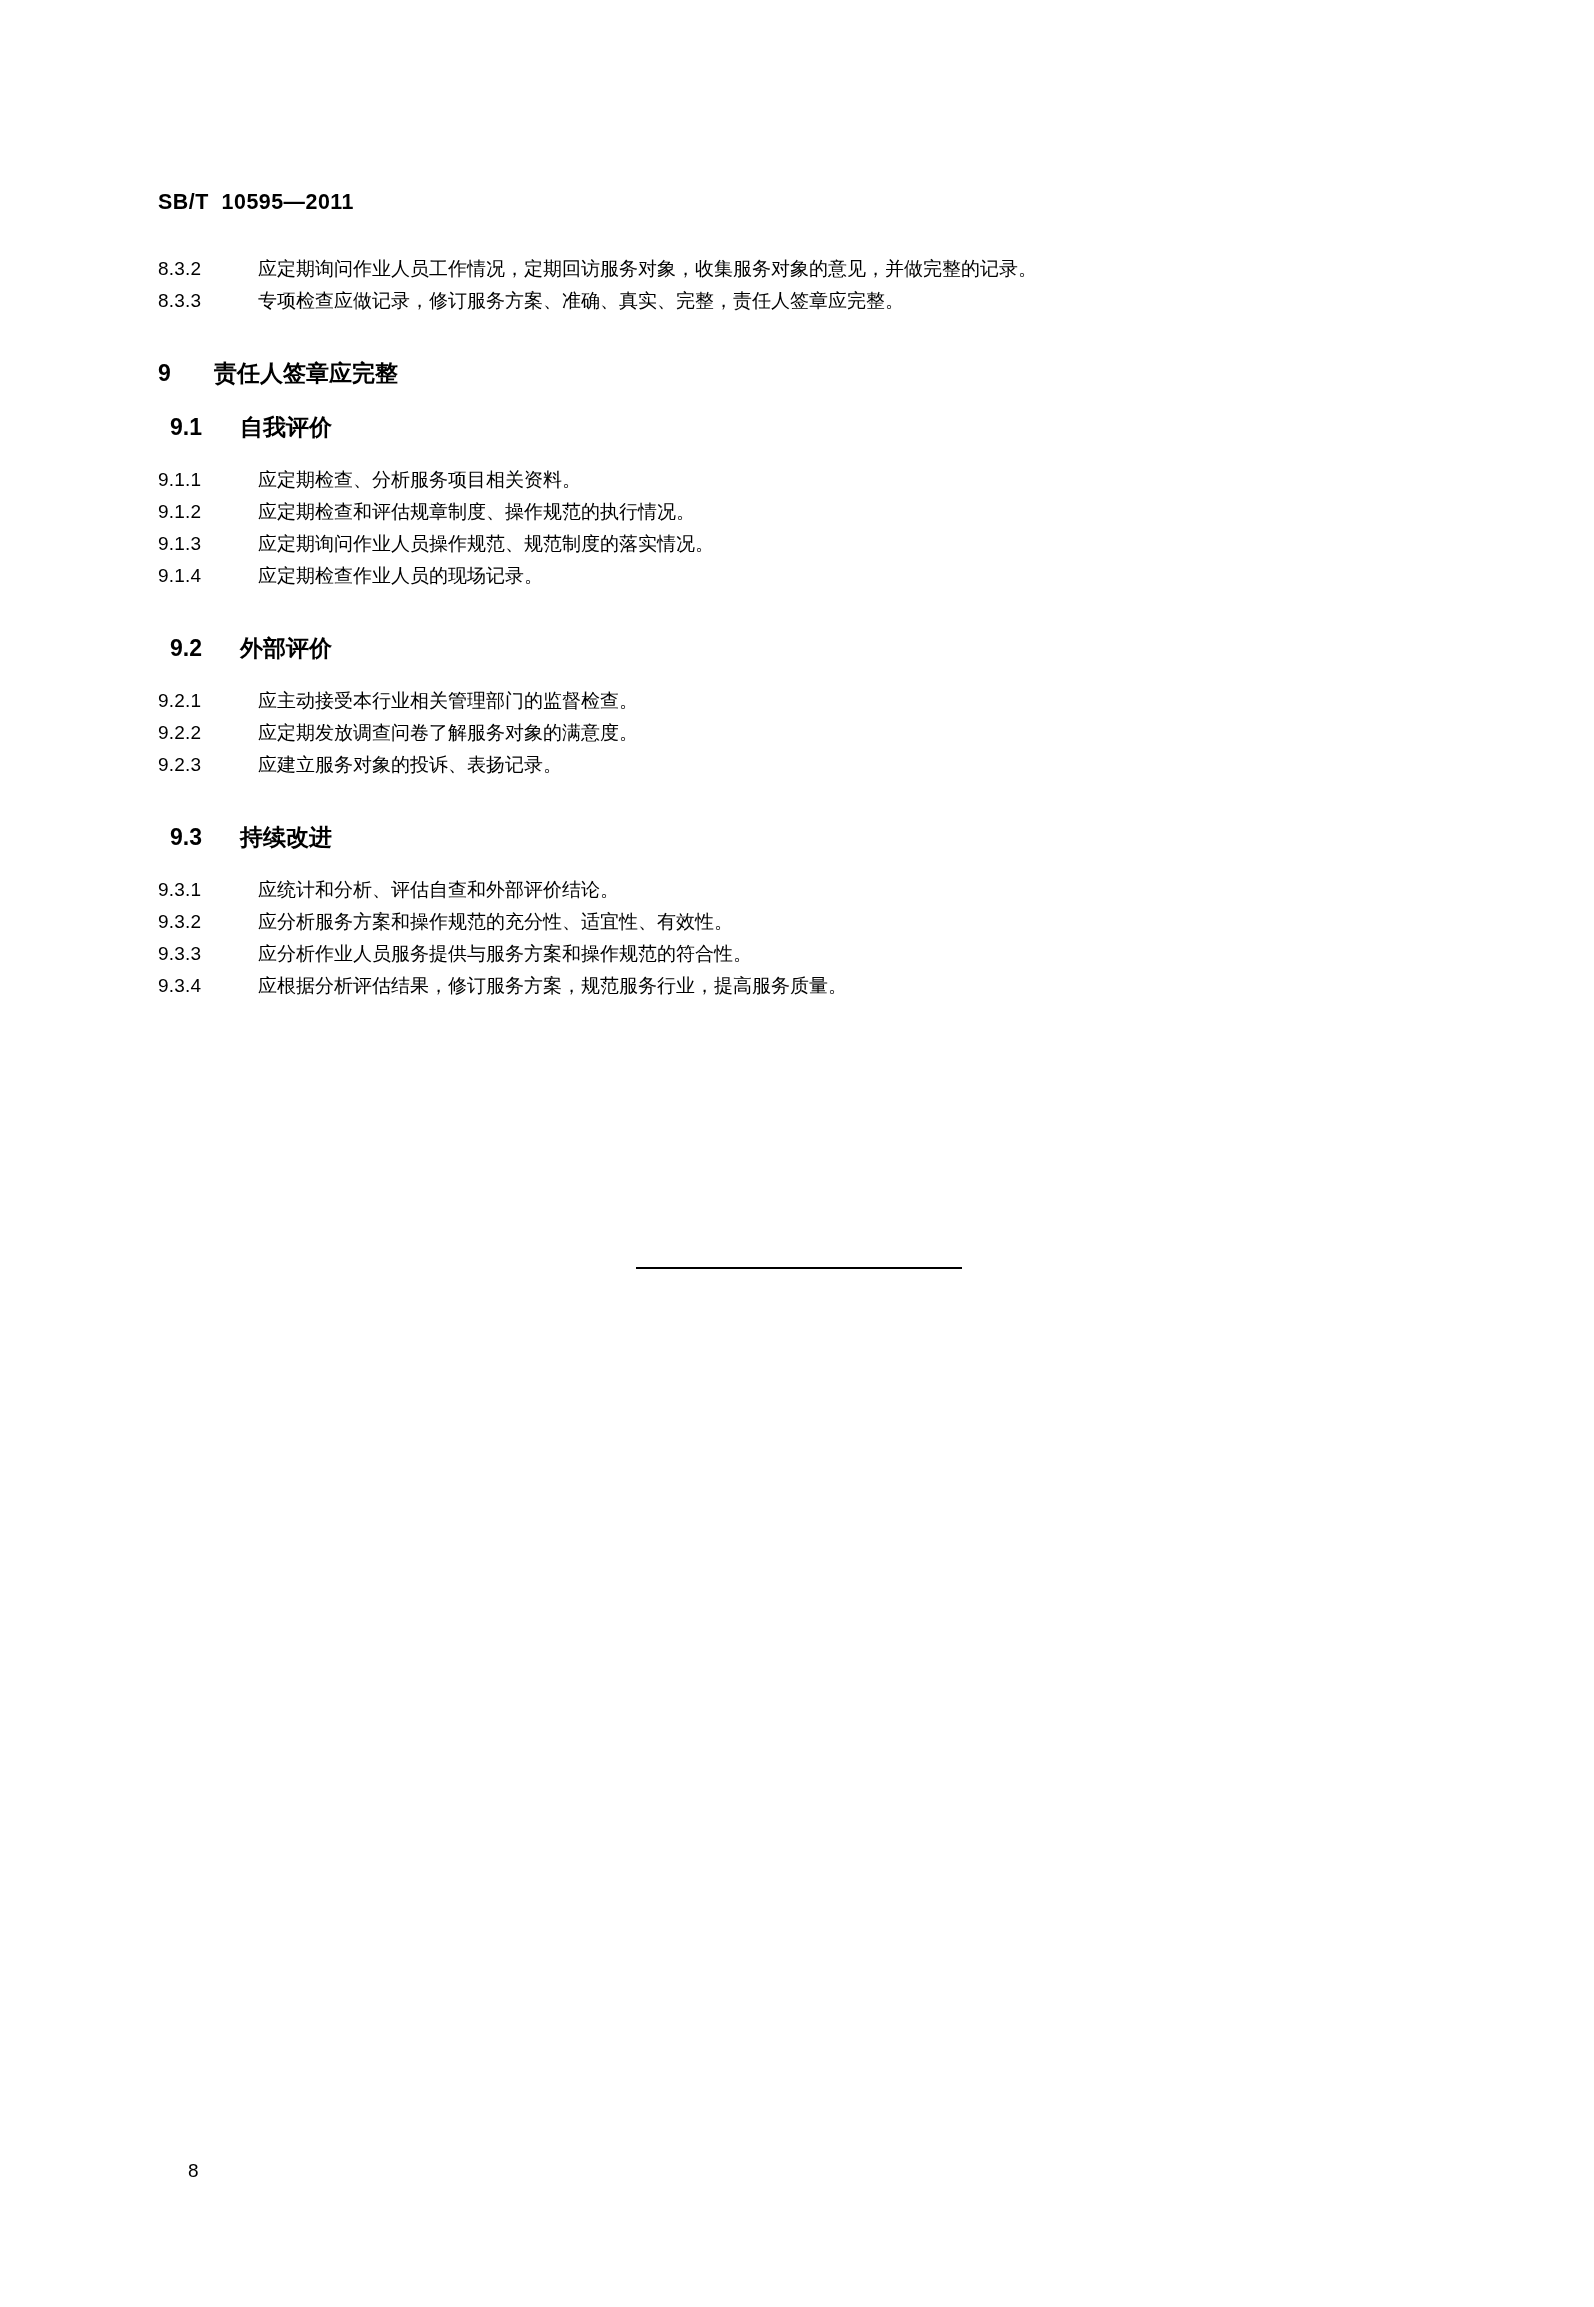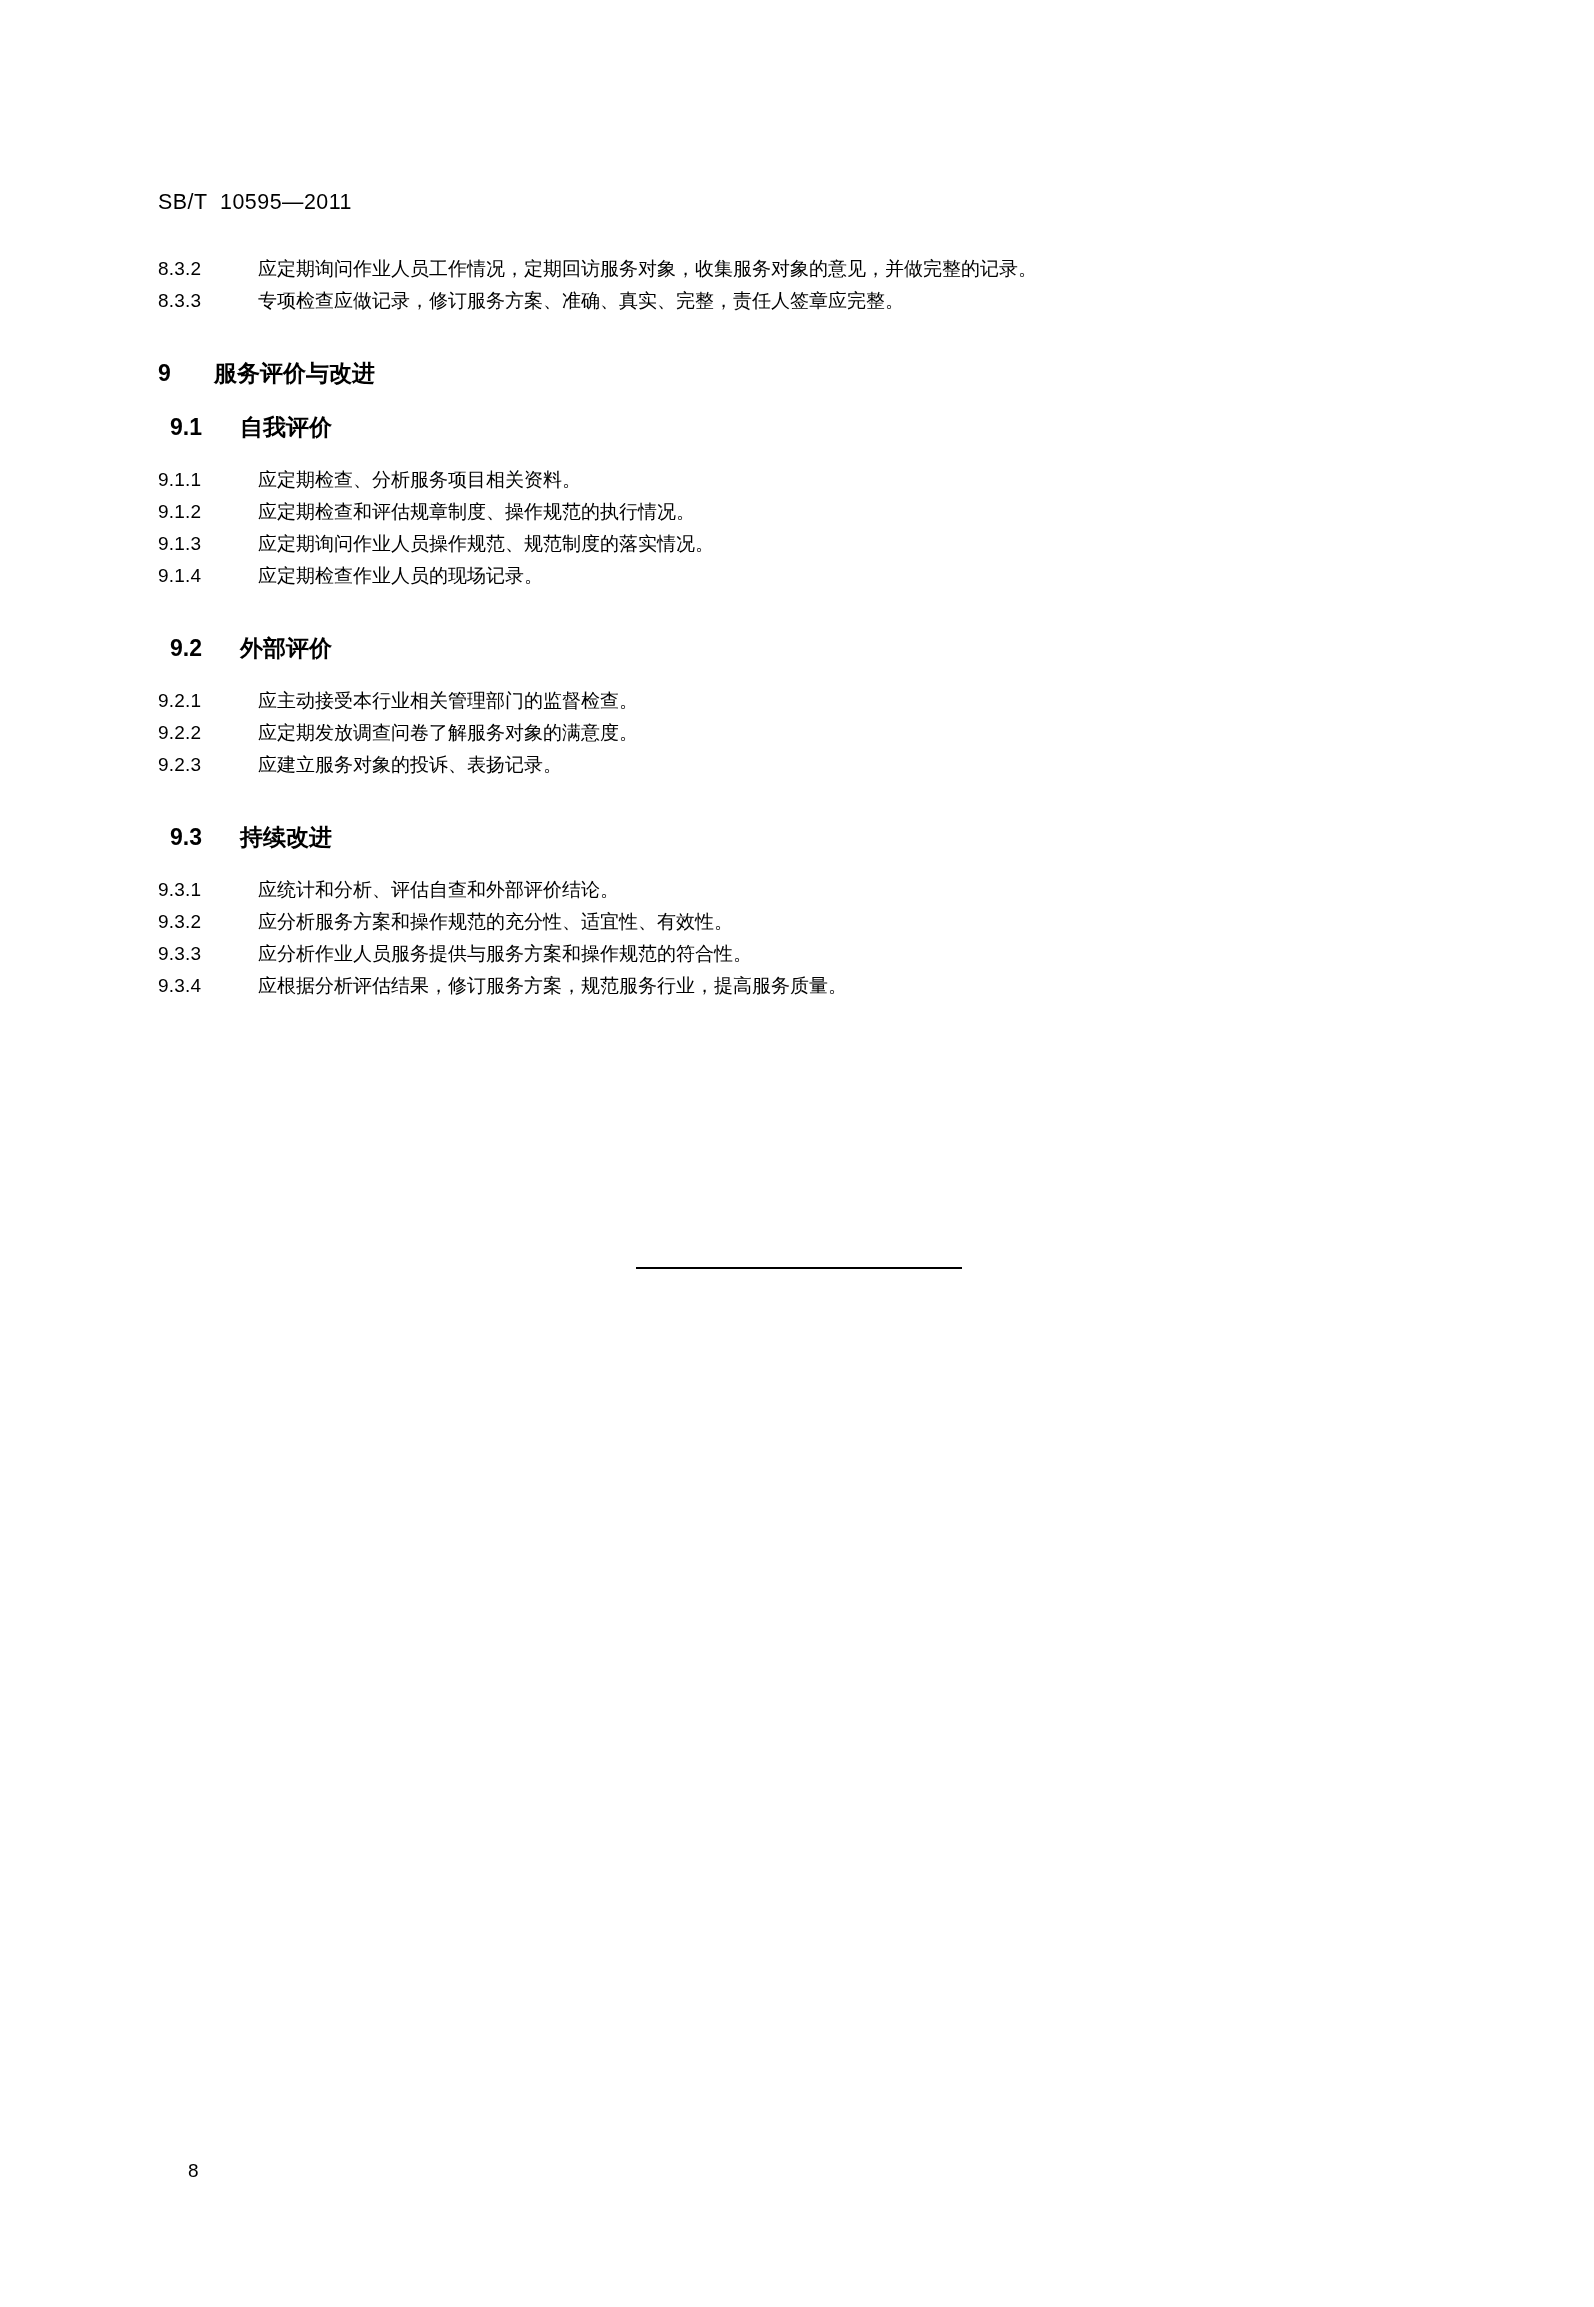--- a/index.html
+++ b/index.html
@@ -17,21 +17,21 @@
     height: 2307px;
     background: #ffffff;
     box-sizing: border-box;
     overflow: hidden;
   }
   .header-line {
     position: absolute;
     left: 158px;
     top: 190px;
     font-size: 21.4px;
-    font-weight: normal;
+    font-weight: bold;
     letter-spacing: 0.5px;
     white-space: pre;
   }
   .body-block {
     position: absolute;
     left: 158px;
     top: 259px;
     width: 1304px;
   }
   .clause {
@@ -100,21 +100,21 @@
 
     <div class="clause">
       <span class="num">8.3.3</span>
       <span class="txt">专项检查应做记录，修订服务方案、准确、真实、完整，责任人签章应完整。</span>
     </div>
 
     <div class="sp-before-head"></div>
 
     <div class="heading heading-main">
       <span class="num">9</span>
-      <span class="txt">服务评价与改进</span>
+      <span class="txt">责任人签章应完整</span>
     </div>
 
     <div class="sp-after-head"></div>
 
     <div class="heading sub-heading">
       <span class="num">9.1</span>
       <span class="txt">自我评价</span>
     </div>
 
     <div class="sp-after-head"></div>

